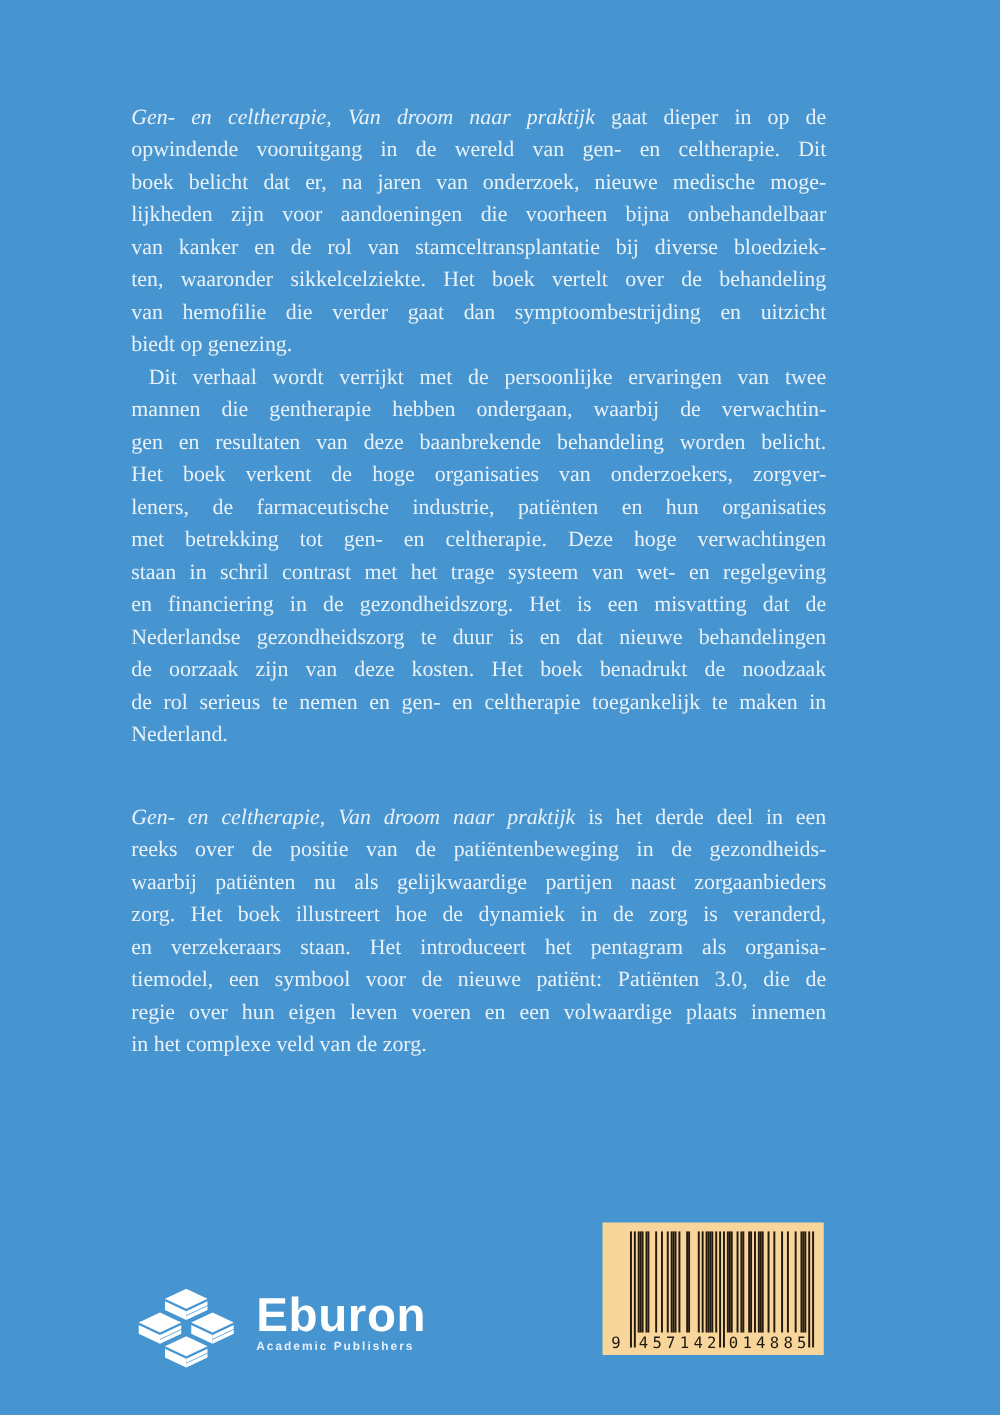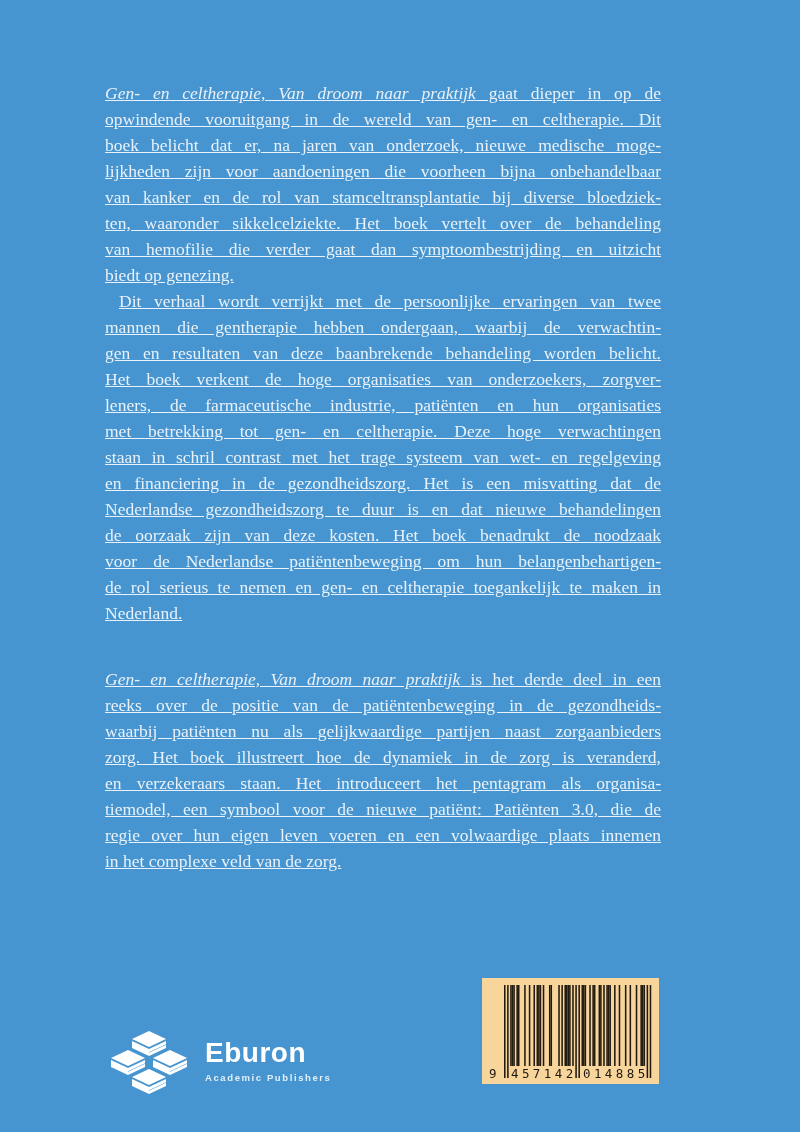--- a/index.html
+++ b/index.html
@@ -28,42 +28,41 @@
     line-height:26px;
   }
   .paragraph{margin:0;}
   .paragraph.gap{margin-top:40px;}
   .line{
     text-align:justify;
     text-align-last:justify;
     white-space:normal;
     height:26px;
     overflow:visible;
-    text-decoration:underline;
   }
   .line.final{text-align-last:left;}
   .line.indent{padding-left:14px;}
   .line i{font-style:italic;}
   
   .publisher-logo{
     position:absolute;
     left:110px;top:1031px;
     display:flex;
     align-items:flex-start;
   }
   .logo-icon{display:block;}
   .logo-icon path{fill:var(--logo);}
   .logo-text{
     margin-left:17px;
     margin-top:7px;
     color:var(--logo);
     font-family:"Liberation Sans", sans-serif;
   }
   .logo-name{
-    font-size:28px;
+    font-size:38px;
     font-weight:700;
     line-height:30px;
     letter-spacing:0.5px;
   }
   .logo-tagline{
     margin-top:4px;
     font-size:9.5px;
     font-weight:700;
     letter-spacing:1.6px;
     opacity:0.85;
@@ -111,21 +110,20 @@
         <div class="line indent">Dit verhaal wordt verrijkt met de persoonlijke ervaringen van twee</div>
         <div class="line">mannen die gentherapie hebben ondergaan, waarbij de verwachtin-</div>
         <div class="line">gen en resultaten van deze baanbrekende behandeling worden belicht.</div>
         <div class="line">Het boek verkent de hoge organisaties van onderzoekers, zorgver-</div>
         <div class="line">leners, de farmaceutische industrie, patiënten en hun organisaties</div>
         <div class="line">met betrekking tot gen- en celtherapie. Deze hoge verwachtingen</div>
         <div class="line">staan in schril contrast met het trage systeem van wet- en regelgeving</div>
         <div class="line">en financiering in de gezondheidszorg. Het is een misvatting dat de</div>
         <div class="line">Nederlandse gezondheidszorg te duur is en dat nieuwe behandelingen</div>
         <div class="line">de oorzaak zijn van deze kosten. Het boek benadrukt de noodzaak</div>
-        <div class="line">voor de Nederlandse patiëntenbeweging om hun belangenbehartigen-</div>
         <div class="line">de rol serieus te nemen en gen- en celtherapie toegankelijk te maken in</div>
         <div class="line final">Nederland.</div>
       </div>
       <div class="paragraph gap">
         <div class="line"><i>Gen- en celtherapie, Van droom naar praktijk</i><span> is het derde deel in een</span></div>
         <div class="line">reeks over de positie van de patiëntenbeweging in de gezondheids-</div>
         <div class="line">waarbij patiënten nu als gelijkwaardige partijen naast zorgaanbieders</div>
         <div class="line">zorg. Het boek illustreert hoe de dynamiek in de zorg is veranderd,</div>
         <div class="line">en verzekeraars staan. Het introduceert het pentagram als organisa-</div>
         <div class="line">tiemodel, een symbool voor de nieuwe patiënt: Patiënten 3.0, die de</div>

